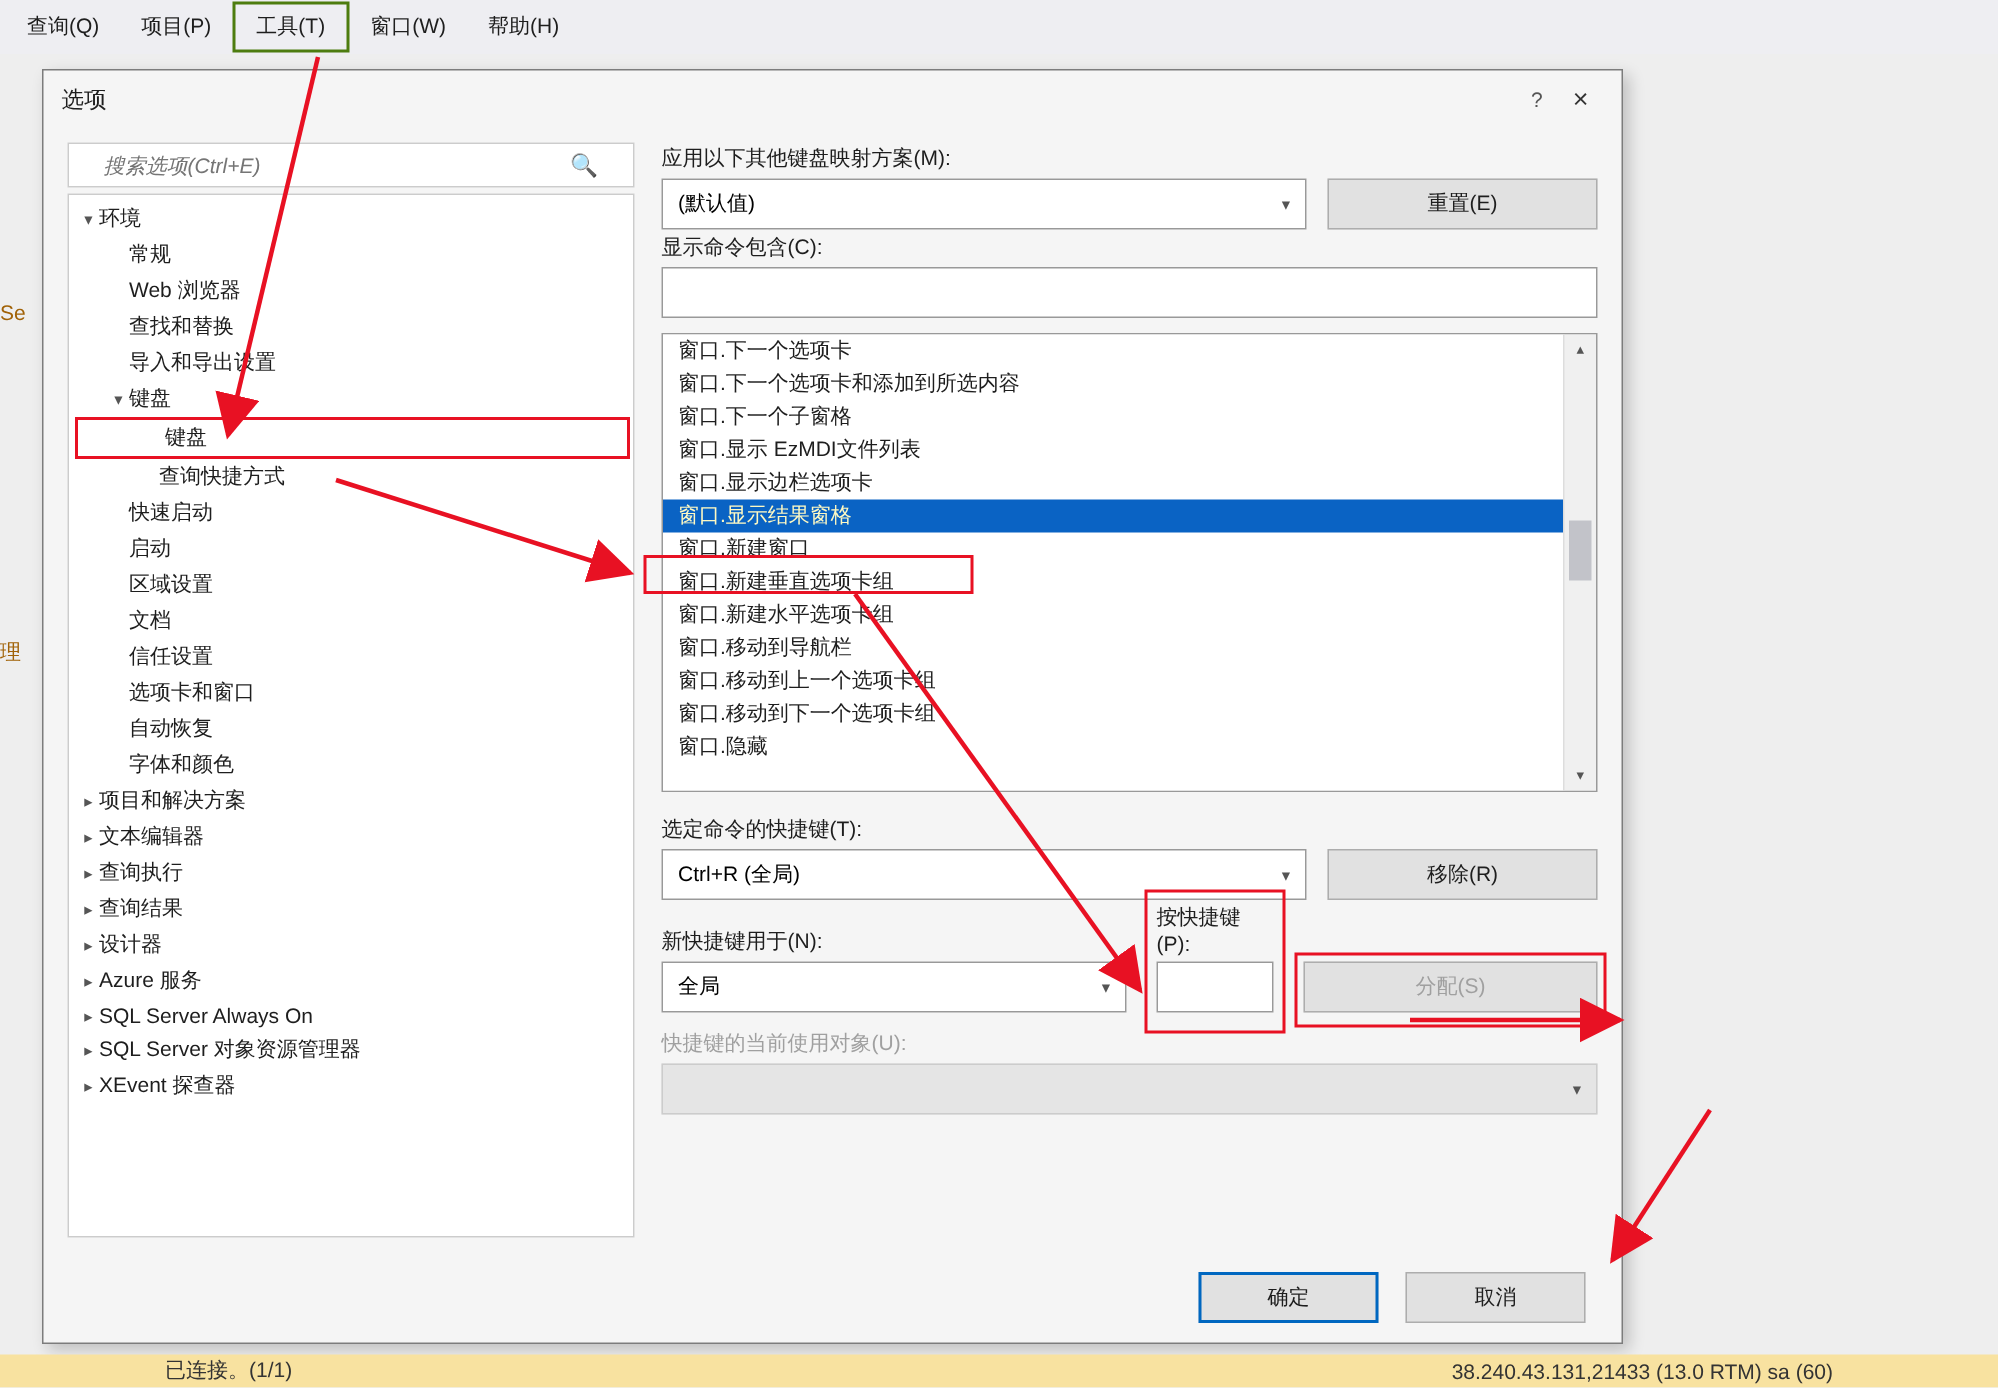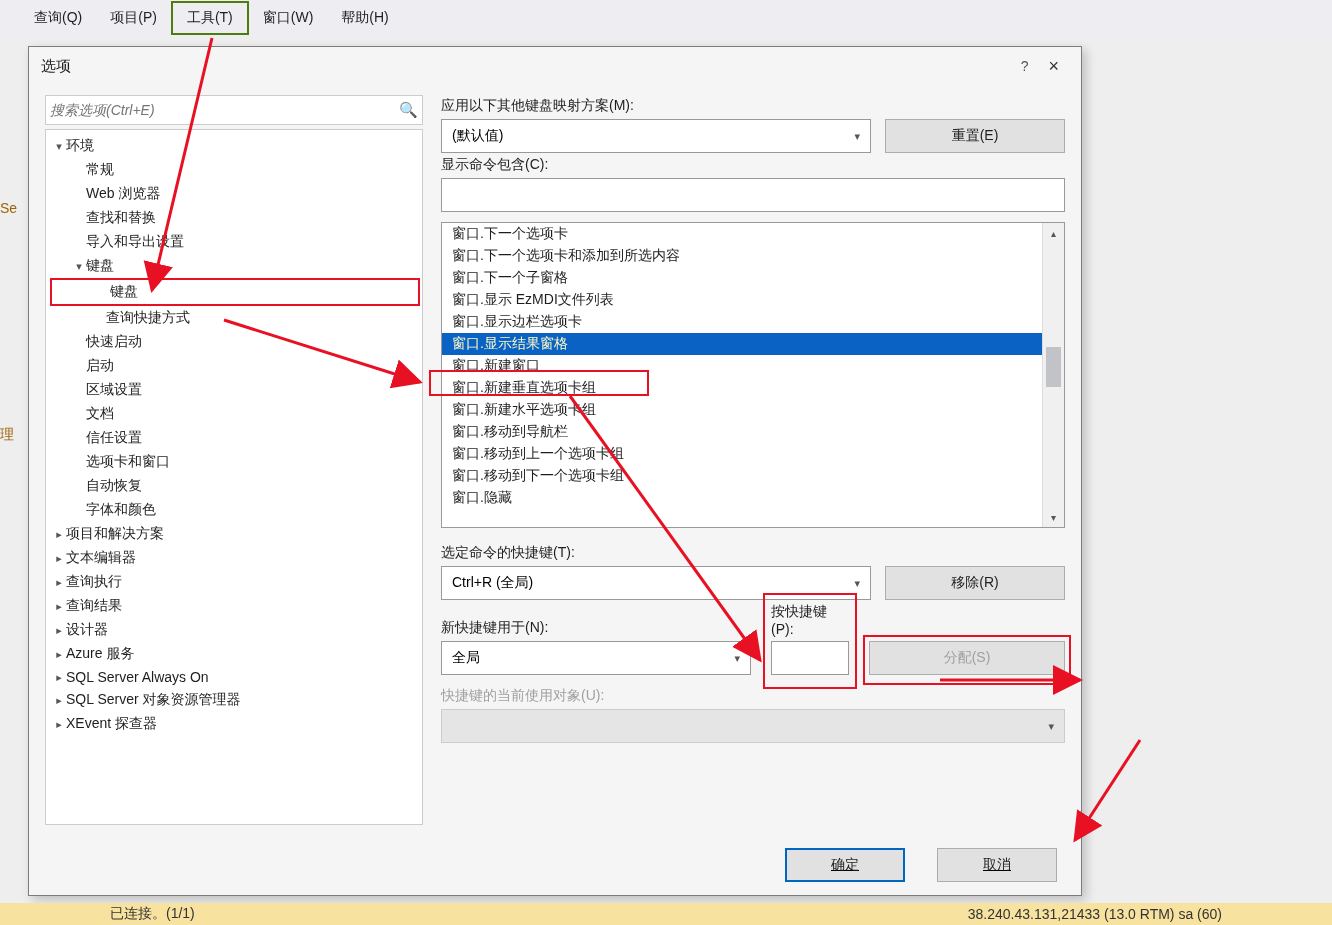--- a/index.html
+++ b/index.html
@@ -1,38 +1,38 @@
 <!DOCTYPE html>
 <html><head>
 <meta charset="utf-8">
 <style>
 * { box-sizing: border-box; margin: 0; padding: 0; font-family: "Microsoft YaHei", "Segoe UI", sans-serif; font-size: 14px; }
 body { background: #eee; width: 1332px; height: 925px; position: relative; overflow: hidden; }
 
 
-.menubar { position: absolute; top: 0; left: 0; right: 0; height: 36px; background: #eeeef2; display: flex; align-items: center; padding-left: 20px; }
+.menubar { position: absolute; top: 0; left: 0; right: 0; height: 36px; background: #eeeef2; display: flex; align-items: center; padding-left: 4px; }
 .menubar .menuitem { padding: 6px 14px; color: #1e1e1e; cursor: default; }
 .menubar .highlight-box { border: 2px solid #4d7c0f; }
 
 
 .leftstrip { position: absolute; left: 0; top: 200px; width: 24px; color: #a16207; font-size: 14px; }
 .leftstrip div { margin-bottom: 210px; }
 
 
 .dialog { position: absolute; left: 28px; top: 46px; width: 1054px; height: 850px; background: #f5f5f5; border: 1px solid #7c7c7c; box-shadow: 4px 4px 10px rgba(0,0,0,0.2); display: flex; flex-direction: column; }
 .titlebar { height: 38px; display: flex; align-items: center; padding: 0 12px; }
 .titlebar .title { flex: 1; color: #1e1e1e; font-size: 15px; }
 .titlebar .help { padding: 4px 10px; color: #555; cursor: default; }
 .titlebar .close { padding: 4px 10px; font-size: 18px; color: #333; cursor: default; }
 
 .dialog-body { flex: 1; display: flex; padding: 10px 16px 10px 16px; gap: 18px; overflow: hidden; }
 
 
 .left-panel { width: 378px; display: flex; flex-direction: column; }
-.searchbox { height: 30px; border: 1px solid #ccc; background: #fff; display: flex; align-items: center; padding: 0 4px; margin-bottom: 4px; }
+.searchbox { height: 30px; border: 1px solid #ccc; background: #fff; display: flex; align-items: center; padding: 0 23px; margin-bottom: 4px; }
 .searchbox input { flex: 1; border: none; outline: none; background: transparent; color: #555; font-style: italic; }
 .searchbox .search-icon { color: #555; font-size: 15px; }
 
 .tree { flex: 1; border: 1px solid #ccc; background: #fff; overflow: auto; padding: 4px 2px; }
 .tree-item { padding: 3px 4px; display: flex; align-items: center; white-space: nowrap; color: #1e1e1e; cursor: default; }
 .tree-item .expander { width: 14px; text-align: center; color: #555; font-size: 11px; }
 .tree-item .noexpander { width: 14px; }
 .ind0 { padding-left: 4px; }
 .ind1 { padding-left: 24px; }
 .ind2 { padding-left: 44px; }
@@ -59,21 +59,21 @@
 .scrollbar .track { flex: 1; position: relative; }
 .scrollbar .thumb { position: absolute; left: 3px; right: 3px; height: 40px; background: #c2c3c9; top: 104px; }
 
 .two-col { display: flex; gap: 20px; align-items: flex-end; margin-bottom: 10px; }
 .col { display: flex; flex-direction: column; }
 .col .textinput, .col .combo { width: 100%; }
 
 .disabled-row .combo { background: #e5e5e5; color: #a0a0a0; border-color: #ccc; }
 .disabled-label { color: #a0a0a0; }
 
-.footer { height: 60px; display: flex; align-items: center; justify-content: flex-end; gap: 32px; padding: 0 24px; text-decoration: underline; }
+.footer { height: 60px; display: flex; align-items: center; justify-content: flex-end; gap: 18px; padding: 0 24px; }
 
 .statusbar { position: absolute; left: 0; right: 0; bottom: 0; height: 22px; background: #f8e2a0; display: flex; align-items: center; padding: 0 110px 0 110px; color: #333; gap: 8px; justify-content: space-between; }
 
 
 .arrow-svg { position: absolute; pointer-events: none; }
 
 .hl-box { position: absolute; border: 2px solid #e81123; pointer-events: none; }
 .sel-hl { position: absolute; border: 2px solid #e81123; pointer-events: none; left: 429px; top: 370px; width: 220px; height: 26px; z-index: 5; }
 </style>
 </head>

